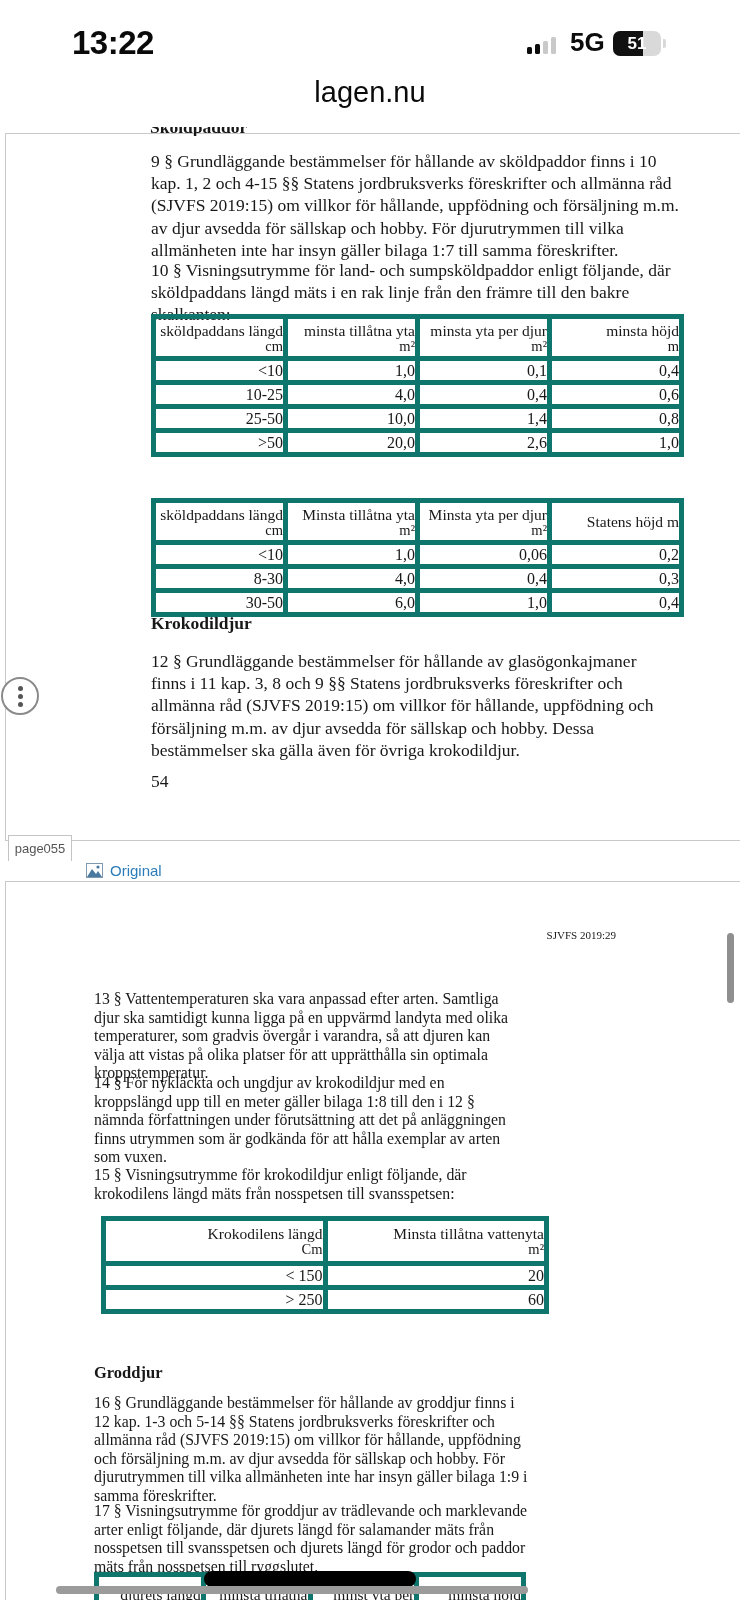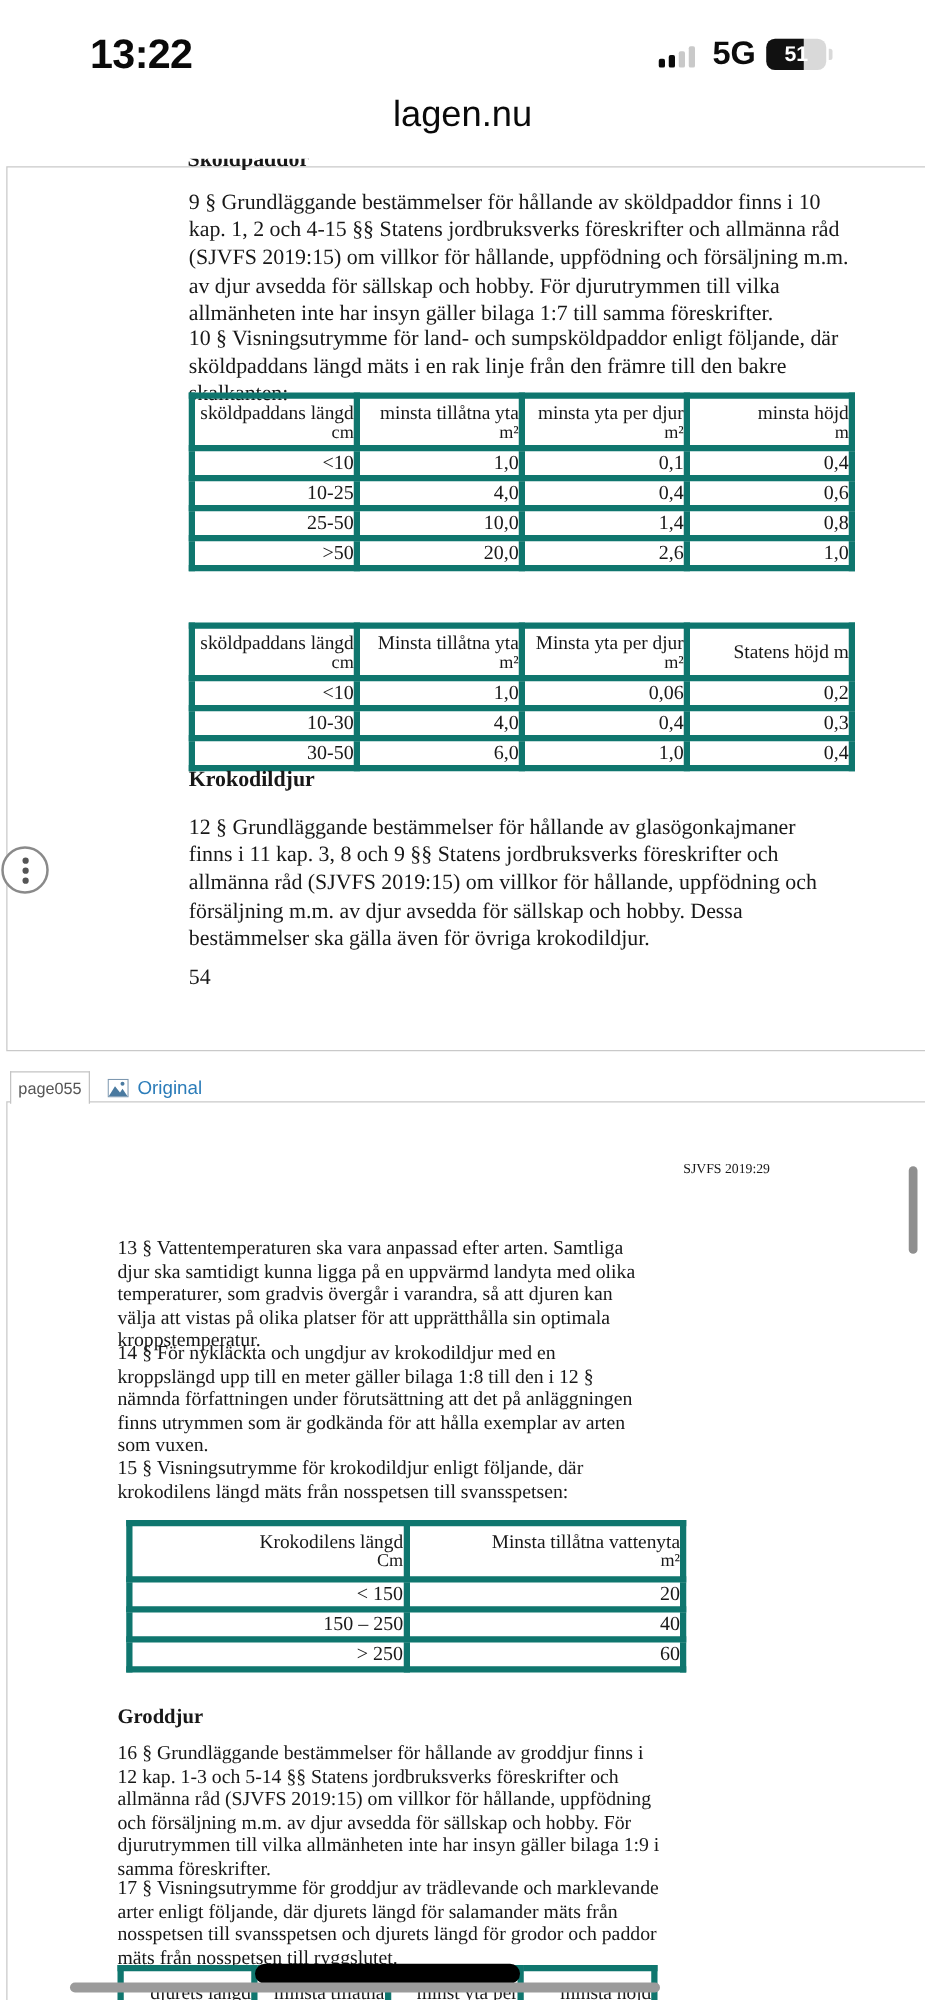--- a/index.html
+++ b/index.html
@@ -57,21 +57,21 @@
   #t4 td.hcell{height:46px;vertical-align:top;}
   #t4 .l1{padding-top:9px;}
 
   
   .kebab{left:1px;top:677px;width:34px;height:34px;border-radius:50%;border:2px solid #8a8a8a;
     background:#fff;z-index:7;cursor:pointer;}
   .kebab .dot{position:absolute;left:15px;width:5px;height:5px;border-radius:50%;background:#555;}
   .kebab .d1{top:7px;} .kebab .d2{top:15px;} .kebab .d3{top:23px;}
 
   
-  .page-tab{left:8px;top:857px;width:62px;height:25px;background:#fff;border:1px solid #c4c4c4;
+  .page-tab{left:8px;top:835px;width:62px;height:25px;background:#fff;border:1px solid #c4c4c4;
     border-bottom:none;z-index:3;text-align:center;line-height:25px;font-size:13px;color:#555;cursor:pointer;}
   .original-link{left:86px;top:860px;height:20px;z-index:3;cursor:pointer;display:flex;align-items:center;gap:7px;}
   .original-link .label{color:#2b7cb9;font-size:15px;}
 
   
   .sjvfs{left:460px;top:47px;width:150px;text-align:right;font-weight:normal;font-size:11px;}
   .scroll-thumb{left:727px;top:933px;width:7px;height:70px;background:#8f8f8f;border-radius:4px;z-index:9;cursor:pointer;}
   .blob{left:198px;top:689px;width:212px;height:16px;background:#000;border-radius:8px;z-index:4;}
   .graybar{left:50px;top:704px;width:472px;height:8px;background:#9b9b9b;border-radius:4px;z-index:5;}
 </style>
@@ -167,21 +167,21 @@
         <div class="l2"></div>
       </td>
     </tr>
     <tr>
       <td class="dcell">&lt;10</td>
       <td class="dcell">1,0</td>
       <td class="dcell">0,06</td>
       <td class="dcell">0,2</td>
     </tr>
     <tr>
-      <td class="dcell">10-30</td>
+      <td class="dcell">8-30</td>
       <td class="dcell">4,0</td>
       <td class="dcell">0,4</td>
       <td class="dcell">0,3</td>
     </tr>
     <tr>
       <td class="dcell">30-50</td>
       <td class="dcell">6,0</td>
       <td class="dcell">1,0</td>
       <td class="dcell">0,4</td>
     </tr>
@@ -231,24 +231,20 @@
       <td class="hcell">
         <div class="l1">Minsta tillåtna vattenyta</div>
         <div class="l2">m²</div>
       </td>
     </tr>
     <tr>
       <td class="dcell">&lt; 150</td>
       <td class="dcell">20</td>
     </tr>
     <tr>
-      <td class="dcell">150 – 250</td>
-      <td class="dcell">40</td>
-    </tr>
-    <tr>
       <td class="dcell">&gt; 250</td>
       <td class="dcell">60</td>
     </tr>
   </tbody>
     </table>
 
   <div class="abs doc p2-text doc-bold" style="top:482px;font-size:16.5px;">Groddjur</div>
   <div class="abs doc p2-text" style="top:512px;width:434px;">16 § Grundläggande bestämmelser för hållande av groddjur finns i 12 kap. 1-3 och 5-14 §§ Statens jordbruksverks föreskrifter och allmänna råd (SJVFS 2019:15) om villkor för hållande, uppfödning och försäljning m.m. av djur avsedda för sällskap och hobby. För djurutrymmen till vilka allmänheten inte har insyn gäller bilaga 1:9 i samma föreskrifter.</div>
   <div class="abs doc p2-text" style="top:620px;width:434px;">17 § Visningsutrymme för groddjur av trädlevande och marklevande arter enligt följande, där djurets längd för salamander mäts från nosspetsen till svansspetsen och djurets längd för grodor och paddor mäts från nosspetsen till ryggslutet.</div>
 

